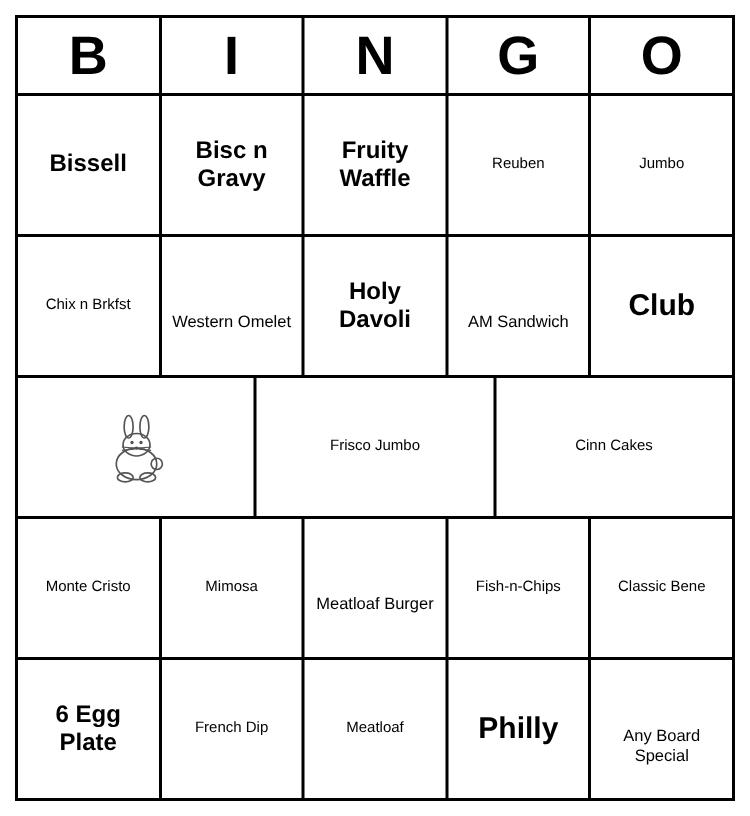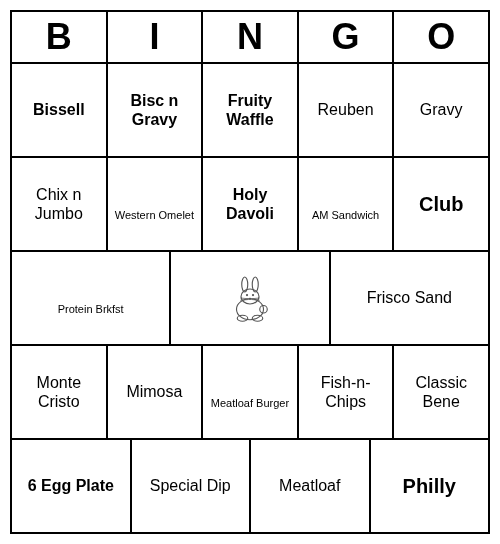--- a/index.html
+++ b/index.html
@@ -70,21 +70,21 @@
       padding: 4px;
       line-height: 1.2;
       overflow: hidden;
     }
 
     .bingo-cell:last-child {
       border-right: none;
     }
 
     .cell-text {
-      font-size: 16px;
+      font-size: 10px;
     }
 
     .cell-text.large {
       font-size: 20px;
       font-weight: bold;
     }
 
     .cell-text.medium {
       font-size: 16px;
       font-weight: bold;
@@ -126,44 +126,41 @@
         <div class="bingo-cell">
           <span class="cell-text medium">Bisc n Gravy</span>
         </div>
         <div class="bingo-cell">
           <span class="cell-text medium">Fruity Waffle</span>
         </div>
         <div class="bingo-cell">
           <span class="cell-text">Reuben</span>
         </div>
         <div class="bingo-cell">
-          <span class="cell-text">Gravy</span>
-        </div>
-      </div>
-      <div class="bingo-row">
-        <div class="bingo-cell">
-          <span class="cell-text">Chix n Jumbo</span>
+          <span class="cell-text">Jumbo</span>
+        </div>
+      </div>
+      <div class="bingo-row">
+        <div class="bingo-cell">
+          <span class="cell-text">Chix n Brkfst</span>
         </div>
         <div class="bingo-cell">
           <span class="cell-text small">Western Omelet</span>
         </div>
         <div class="bingo-cell">
           <span class="cell-text medium">Holy Davoli</span>
         </div>
         <div class="bingo-cell">
           <span class="cell-text small">AM Sandwich</span>
         </div>
         <div class="bingo-cell">
           <span class="cell-text large">Club</span>
         </div>
       </div>
       <div class="bingo-row">
-        <div class="bingo-cell">
-          <span class="cell-text small">Protein Brkfst</span>
-        </div>
         <div class="bingo-cell">
           <div class="free-space">
           <svg viewBox="0 0 80 80" xmlns="http://www.w3.org/2000/svg">
 
             <ellipse cx="40" cy="55" rx="18" ry="14" fill="none" stroke="#555" stroke-width="1.5"></ellipse>
 
             <ellipse cx="40" cy="38" rx="12" ry="10" fill="none" stroke="#555" stroke-width="1.5"></ellipse>
 
             <ellipse cx="33" cy="22" rx="4" ry="10" fill="none" stroke="#555" stroke-width="1.5"></ellipse>
 
@@ -180,21 +177,24 @@
             <line x1="42" y1="42" x2="53" y2="43" stroke="#555" stroke-width="1"></line>
 
             <circle cx="58" cy="55" r="5" fill="none" stroke="#555" stroke-width="1.5"></circle>
 
             <ellipse cx="30" cy="67" rx="7" ry="4" fill="none" stroke="#555" stroke-width="1.5"></ellipse>
             <ellipse cx="50" cy="67" rx="7" ry="4" fill="none" stroke="#555" stroke-width="1.5"></ellipse>
           </svg>
         </div>
         </div>
         <div class="bingo-cell">
-          <span class="cell-text">Frisco Sand</span>
+          <span class="cell-text">Frisco Jumbo</span>
+        </div>
+        <div class="bingo-cell">
+          <span class="cell-text">Cinn Cakes</span>
         </div>
       </div>
       <div class="bingo-row">
         <div class="bingo-cell">
           <span class="cell-text">Monte Cristo</span>
         </div>
         <div class="bingo-cell">
           <span class="cell-text">Mimosa</span>
         </div>
         <div class="bingo-cell">
@@ -205,23 +205,26 @@
         </div>
         <div class="bingo-cell">
           <span class="cell-text">Classic Bene</span>
         </div>
       </div>
       <div class="bingo-row">
         <div class="bingo-cell">
           <span class="cell-text medium">6 Egg Plate</span>
         </div>
         <div class="bingo-cell">
-          <span class="cell-text">Special Dip</span>
+          <span class="cell-text">French Dip</span>
         </div>
         <div class="bingo-cell">
           <span class="cell-text">Meatloaf</span>
         </div>
         <div class="bingo-cell">
           <span class="cell-text large">Philly</span>
+        </div>
+        <div class="bingo-cell">
+          <span class="cell-text small">Any Board Special</span>
         </div>
       </div>
     </div>
 </div>
 
 </body></html>

